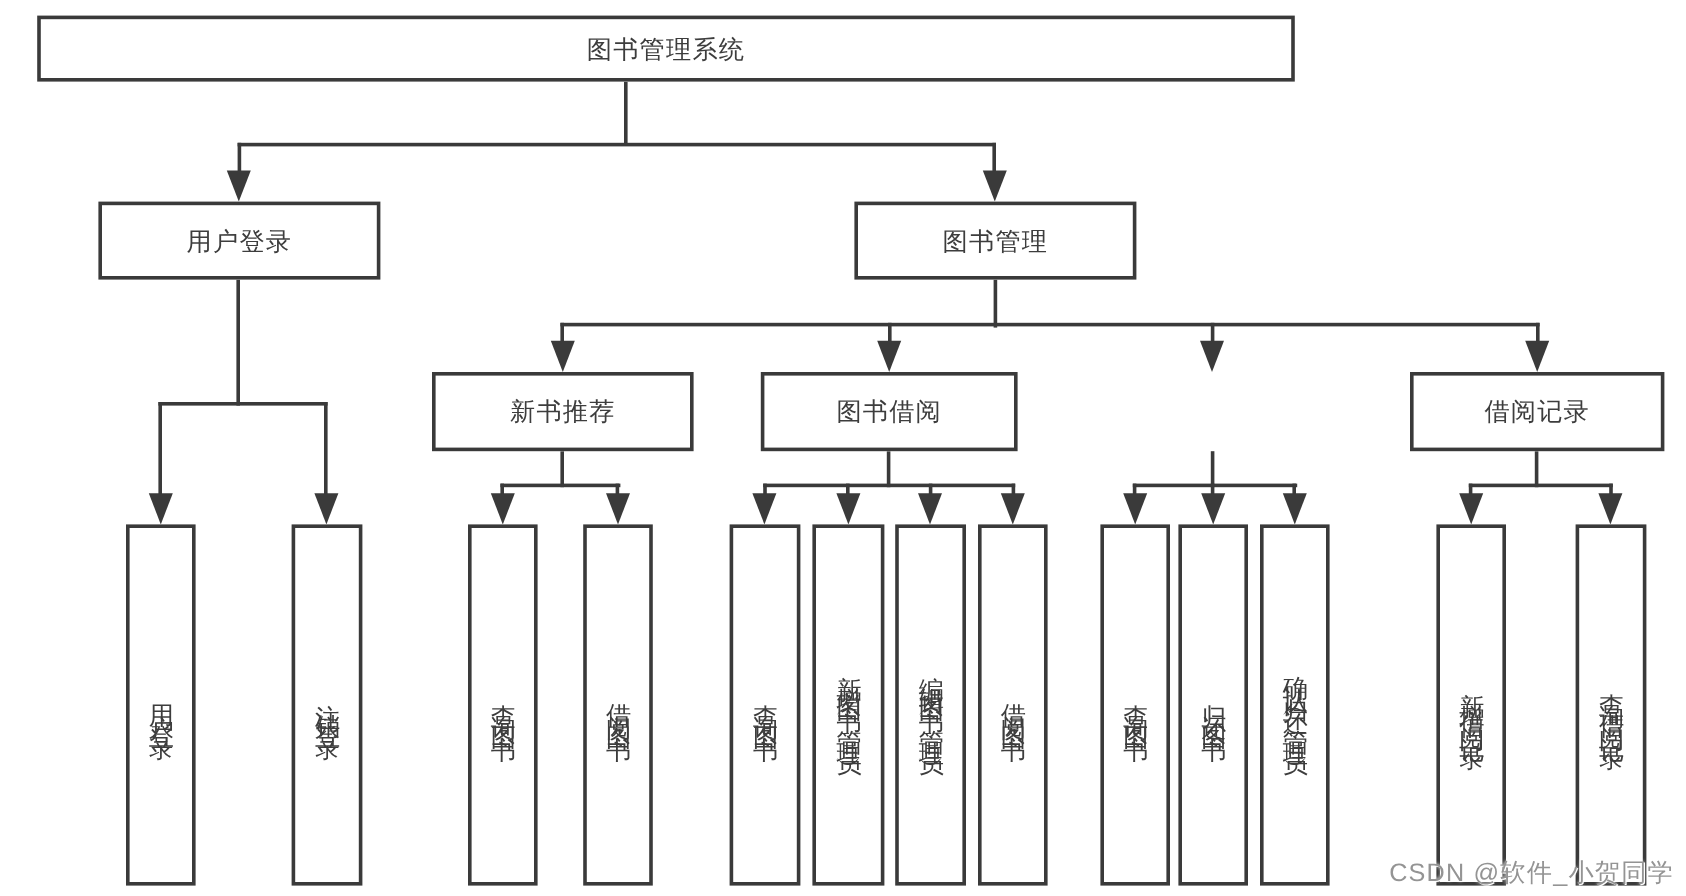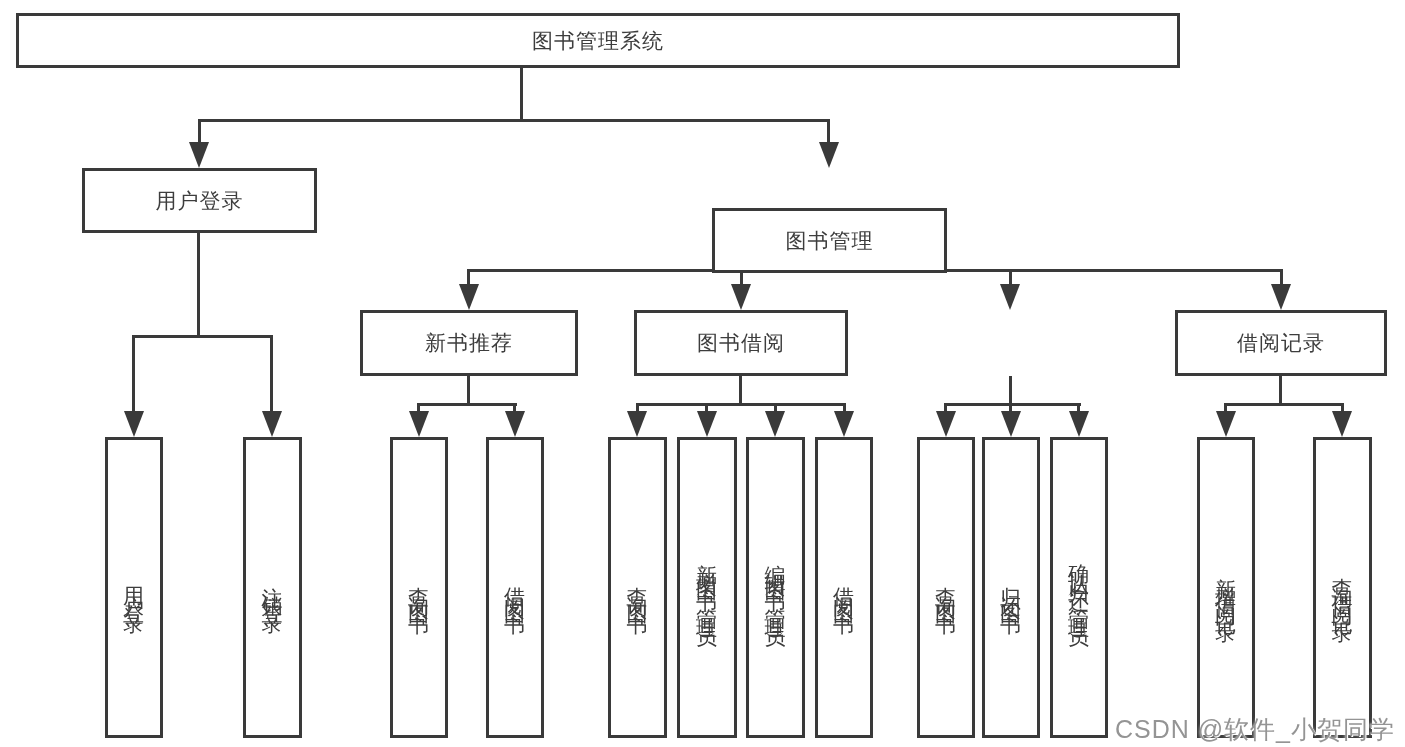--- a/index.html
+++ b/index.html
@@ -32,21 +32,21 @@
   .hl{position:absolute;height:3px;background:#3a3a3a;z-index:1;}
   .vl{position:absolute;width:3px;background:#3a3a3a;z-index:1;}
   .arr{
     position:absolute;width:0;height:0;z-index:1;
     border-left:10px solid transparent;
     border-right:10px solid transparent;
     border-top:26px solid #3a3a3a;
   }
   .watermark{
     position:absolute;top:713px;right:10px;
-    font-size:25px;color:#949494;letter-spacing:1px;
+    font-size:21px;color:#949494;letter-spacing:1px;
     text-shadow:0 0 3px #ffffff,1px 1px 0 #ffffff;
     z-index:5;white-space:nowrap;
   }
 </style>
 </head>
 <body>
 
 <div id="canvas">
 
   <div class="vl" style="left:520px;top:68px;height:53px;"></div>
@@ -101,28 +101,28 @@
   <div class="vl" style="left:1077px;top:403px;height:12px;"></div>
   <div class="arr" style="left:1069px;top:411px;"></div>
 
   <div class="vl" style="left:1279px;top:376px;height:30px;"></div>
   <div class="hl" style="left:1224px;top:403px;width:120px;"></div>
   <div class="vl" style="left:1224px;top:403px;height:12px;"></div>
   <div class="arr" style="left:1216px;top:411px;"></div>
   <div class="vl" style="left:1341px;top:403px;height:12px;"></div>
   <div class="arr" style="left:1332px;top:411px;"></div>
 
-  <div class="hnode" style="left:16px;top:13px;width:1164px;height:55px;">
+  <div class="hnode" style="left:31px;top:13px;width:1048px;height:55px;">
     <span class="label">图书管理系统</span>
   </div>
 
   <div class="hnode" style="left:82px;top:168px;width:235px;height:65px;">
     <span class="label">用户登录</span>
   </div>
-  <div class="hnode" style="left:712px;top:168px;width:235px;height:65px;margin-top:40px;">
+  <div class="hnode" style="left:712px;top:168px;width:235px;height:65px;">
     <span class="label">图书管理</span>
   </div>
 
   <div class="hnode" style="left:360px;top:310px;width:218px;height:66px;">
     <span class="label">新书推荐</span>
   </div>
   <div class="hnode" style="left:634px;top:310px;width:214px;height:66px;">
     <span class="label">图书借阅</span>
   </div>
   <div class="hnode" style="left:1175px;top:310px;width:212px;height:66px;">

